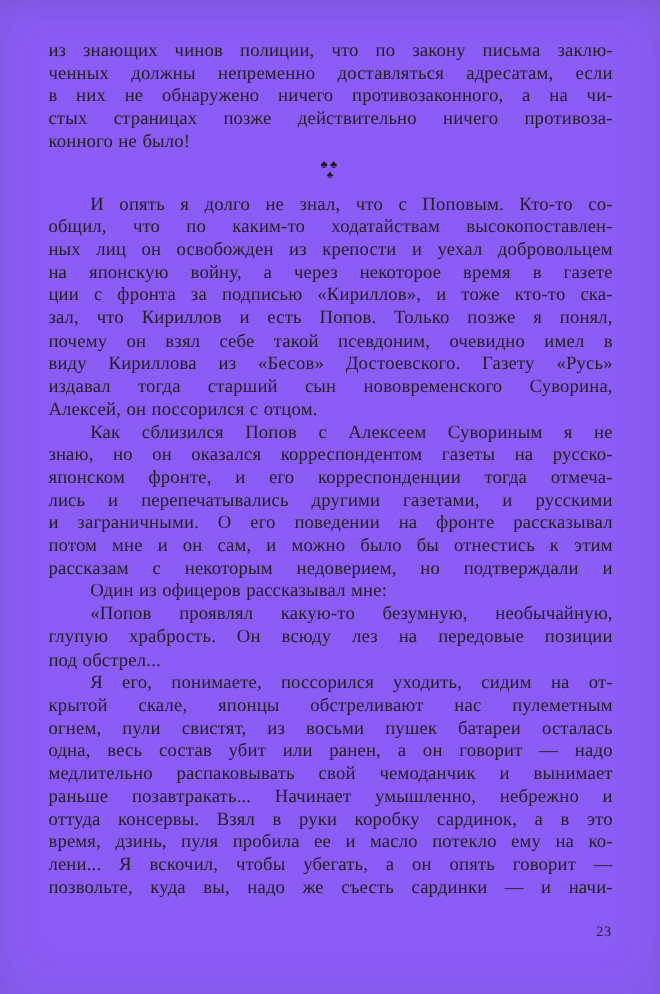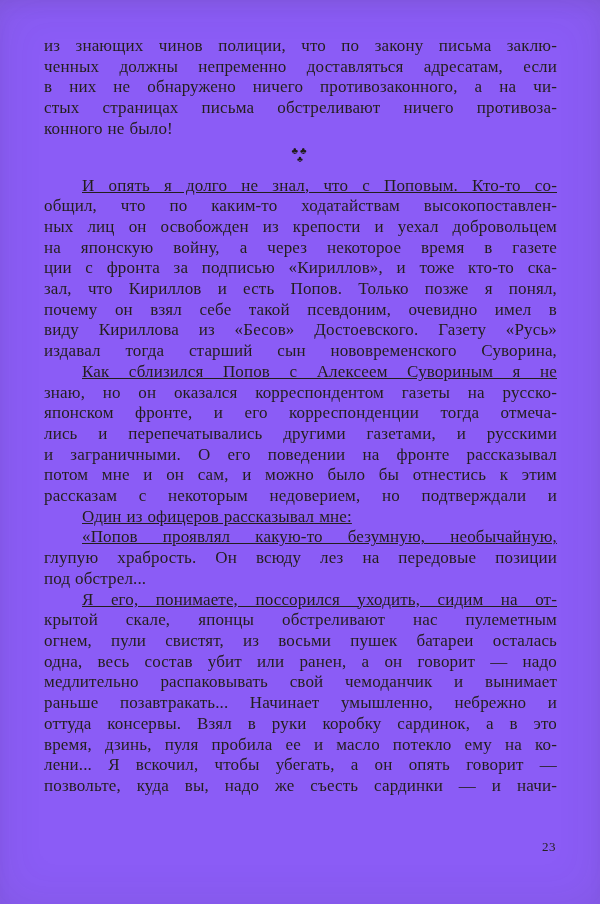--- a/index.html
+++ b/index.html
@@ -27,21 +27,21 @@
     word-spacing:0.5px;
     text-align:justify;
     text-align-last:justify;
     -moz-text-align-last:justify;
     white-space:normal;
   }
   .line.lastline{
     text-align-last:left;
     -moz-text-align-last:left;
   }
-  .para.indent .line:first-child{padding-left:38px;text-decoration:underline;}
+  .para.indent .line:first-child{padding-left:38px;}
   .ornament{
     text-align:center;
     margin:7px 0 13px 0;
     color:#1d1a17;
     user-select:none;
   }
   .orn-row{display:block;font-size:10px;line-height:8px;letter-spacing:2px;}
   .orn-row.bottom{font-size:9px;line-height:8px;margin-top:0px;letter-spacing:0;}
   .page-number{
     position:absolute;
@@ -55,41 +55,42 @@
 </head>
 <body>
 
 <div class="page">
 
   <div class="tblock tblock-top">
       <div class="para">
         <div class="line">из знающих чинов полиции, что по закону письма заклю-</div>
         <div class="line">ченных должны непременно доставляться адресатам, если</div>
         <div class="line">в них не обнаружено ничего противозаконного, а на чи-</div>
-        <div class="line">стых страницах письма обстреливают ничего противоза-</div>
+        <div class="line">стых страницах позже действительно ничего противоза-</div>
         <div class="line lastline">конного не было!</div>
       </div>
     </div>
 
   <div class="ornament">
     <span class="orn-row top">♣♣</span>
     <span class="orn-row bottom">♣</span>
   </div>
 
   <div class="tblock tblock-main">
       <div class="para indent">
         <div class="line">И опять я долго не знал, что с Поповым. Кто-то со-</div>
         <div class="line">общил, что по каким-то ходатайствам высокопоставлен-</div>
         <div class="line">ных лиц он освобожден из крепости и уехал добровольцем</div>
         <div class="line">на японскую войну, а через некоторое время в газете</div>
         <div class="line">ции с фронта за подписью «Кириллов», и тоже кто-то ска-</div>
         <div class="line">зал, что Кириллов и есть Попов. Только позже я понял,</div>
         <div class="line">почему он взял себе такой псевдоним, очевидно имел в</div>
         <div class="line">виду Кириллова из «Бесов» Достоевского. Газету «Русь»</div>
         <div class="line">издавал тогда старший сын нововременского Суворина,</div>
+        <div class="line lastline">Алексей, он поссорился с отцом.</div>
       </div>
       <div class="para indent">
         <div class="line">Как сблизился Попов с Алексеем Сувориным я не</div>
         <div class="line">знаю, но он оказался корреспондентом газеты на русско-</div>
         <div class="line">японском фронте, и его корреспонденции тогда отмеча-</div>
         <div class="line">лись и перепечатывались другими газетами, и русскими</div>
         <div class="line">и заграничными. О его поведении на фронте рассказывал</div>
         <div class="line">потом мне и он сам, и можно было бы отнестись к этим</div>
         <div class="line">рассказам с некоторым недоверием, но подтверждали и</div>
       </div>

